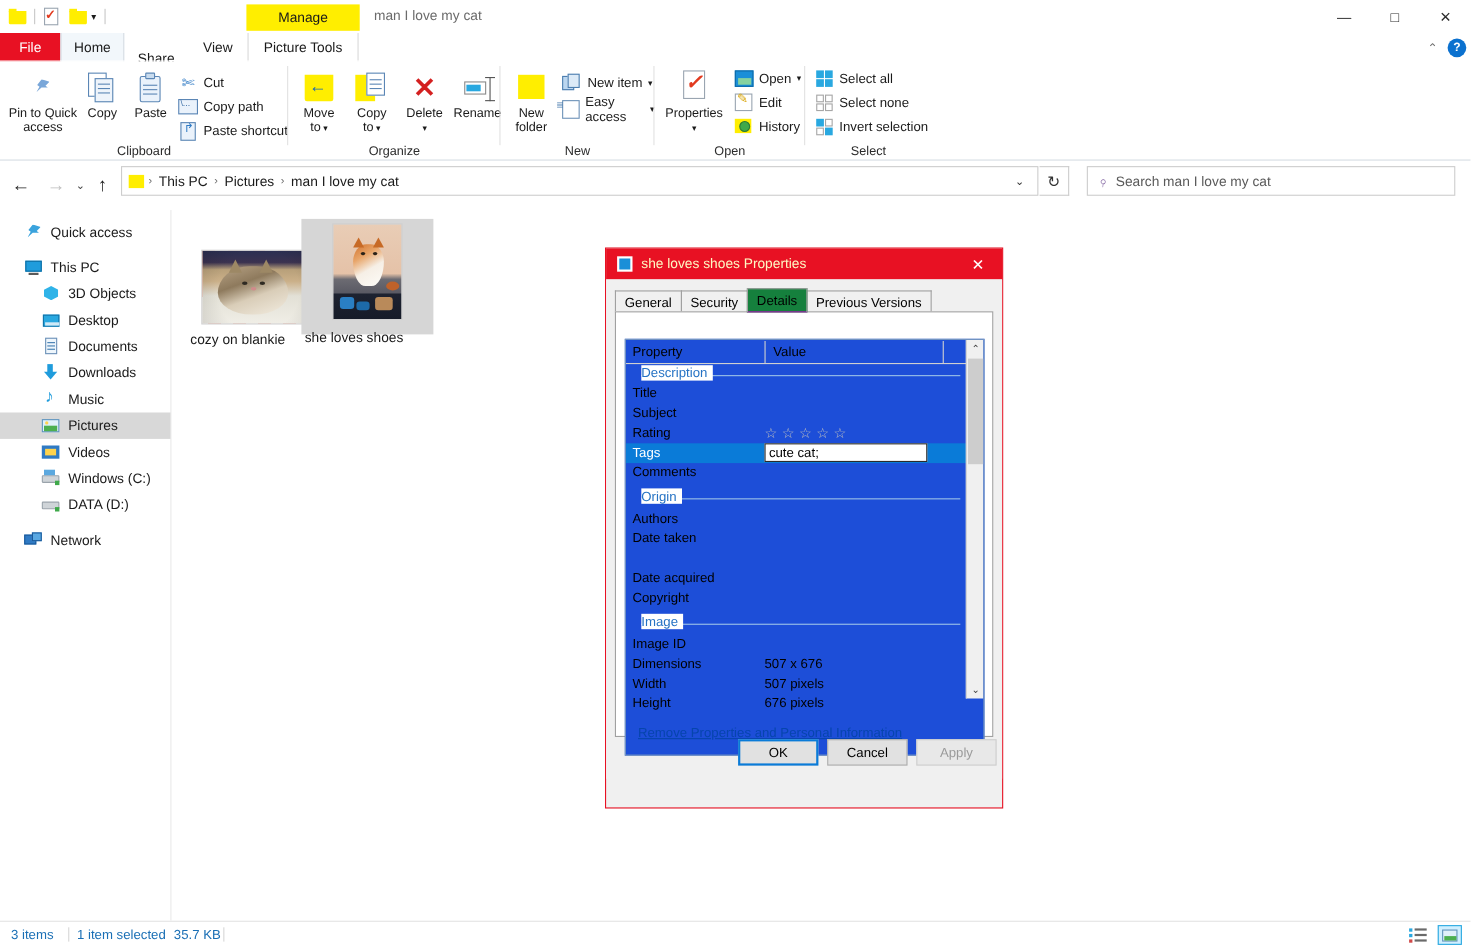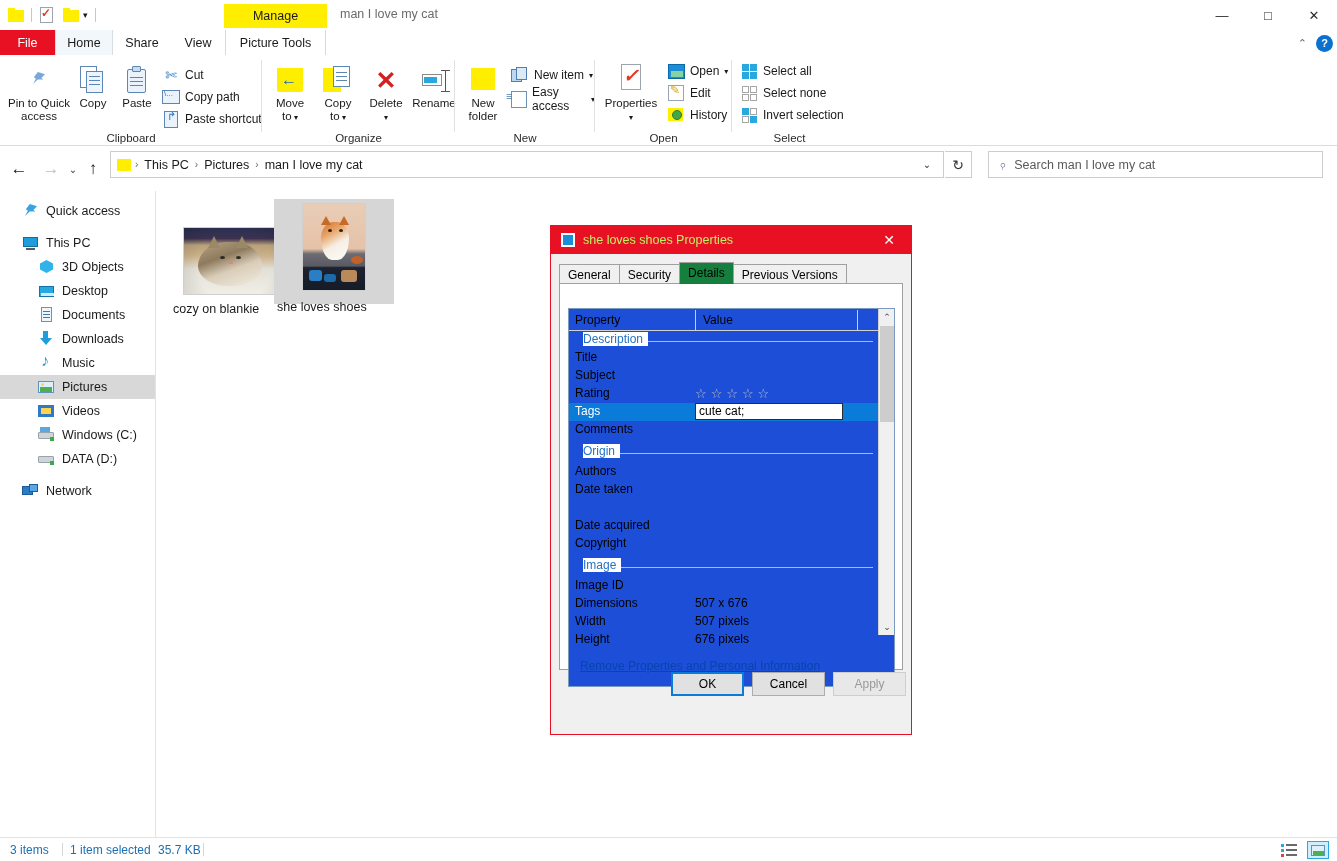--- a/index.html
+++ b/index.html
@@ -36,21 +36,21 @@
   .win-title { position:absolute; left:340px; top:7px; font-size:12.5px; color:#6b6b6b; }
   .wbtns { position:absolute; right:0; top:0; display:flex; }
   .wbtn { width:46px; height:30px; display:flex; align-items:center; justify-content:center; color:#2b2b2b; font-size:13px;}
 
   
   .tabstrip { position:absolute; left:0; top:30px; width:1337px; height:26px; background:#fff; }
   .tabstrip:after { content:""; position:absolute; left:0; bottom:0; width:1337px; height:1px; background:#fff;}
   .tab { position:absolute; top:0; height:26px; display:flex; align-items:center; justify-content:center; font-size:12.5px; color:#1a1a1a; }
   .tab.file { left:0; width:55px; background:#e81123; color:#fff; }
   .tab.home { left:55px; width:58px; background:#f2f7fb; border-left:1px solid #d6dde3; border-right:1px solid #d6dde3;}
-  .tab.share { left:113px; width:58px; }
+  .tab.share { left:113px; width:58px;margin-top:10px; }
   .tab.view { left:171px; width:54px; }
   .tab.pictools { left:225px; width:101px; border-left:1px solid #d9d9d9; border-right:1px solid #d9d9d9;}
   .helprow { position:absolute; right:4px; top:30px; display:flex; align-items:center; gap:9px; height:26px;}
   .chev-up { color:#6b6b6b; font-size:11px; }
   .help-ico { width:17px; height:17px; border-radius:50%; background:#0b71cf; color:#fff; font-size:11px; font-weight:bold; display:flex; align-items:center; justify-content:center;}
 
   
   .ribbon { position:absolute; left:0; top:56px; width:1337px; height:90px; background:#fff; border-bottom:1px solid #d6dde3; }
   .rgroup { position:absolute; top:0; height:90px; }
   .rgroup .glabel { position:absolute; bottom:2px; left:0; width:100%; text-align:center; font-size:11.5px; color:#2b2b2b;}
@@ -172,21 +172,21 @@
   .fitem.selected { background:#d6d6d6; }
   .fitem.selected .label { background:transparent; }
   .thumb { border:1px solid #cfcfcf; position:relative; overflow:hidden; }
 
   
   .dialog { position:absolute; left:550px; top:225px; width:362px; height:510px; background:#f0f0f0; border:1px solid #e81123; box-shadow:0 0 0 0 rgba(0,0,0,0);}
   .dlg-title { height:28px; background:#e81123; display:flex; align-items:center; padding-left:10px; gap:8px;}
   .dlg-ico { width:14px;height:14px; position:relative; }
   .dlg-ico .b{position:absolute;left:0;top:0;width:14px;height:14px;background:#fff;}
   .dlg-ico .i{position:absolute;left:2px;top:2px;width:10px;height:10px;background:#1a8fd8;}
-  .dlg-title .t { color:#bef264; font-size:12.5px; }
+  .dlg-title .t { color:#fef9c3; font-size:12.5px; }
   .dlg-close { position:absolute; right:0; top:0; width:44px; height:28px; display:flex;align-items:center;justify-content:center;color:#fff;font-size:14px;}
   .dlg-body { position:absolute; left:0; top:28px; width:360px; height:454px; background:#f0f0f0; }
   .dtabs { position:absolute; left:8px; top:8px; height:22px; display:flex; align-items:flex-end; }
   .dtab { height:20px; padding:0 8px; font-size:12px; background:#f0f0f0; border:1px solid #a0a0a0; border-bottom:none; margin-right:-1px; display:flex;align-items:center; color:#000;}
   .dtab.active { background:#15803d; height:22px; border-bottom:1px solid #a21caf; position:relative; z-index:2;}
   .dpanel { position:absolute; left:8px; top:29px; width:344px; height:387px; background:#fff; border:1px solid #a0a0a0; }
   .plist { position:absolute; left:8px; top:24px; width:327px; height:379px; border:1px solid #7a9bbf; background:#1d4ed8; overflow:hidden;}
   .phead { position:absolute; left:0; top:0; width:310px; height:22px; border-bottom:1px solid #d0d0d0; }
   .phead .c1 { position:absolute; left:6px; top:4px; font-size:12px; color:#000; }
   .phead .c2 { position:absolute; left:134px; top:4px; font-size:12px; color:#000; }

